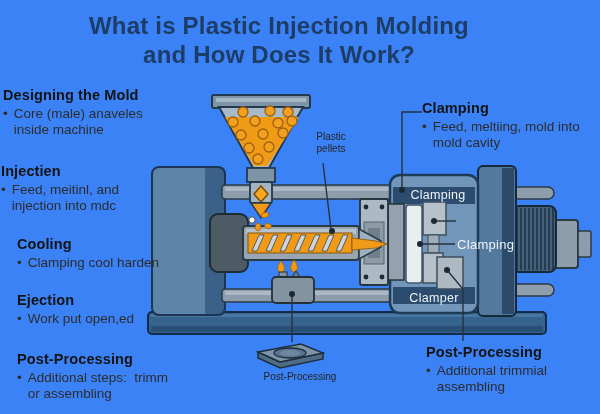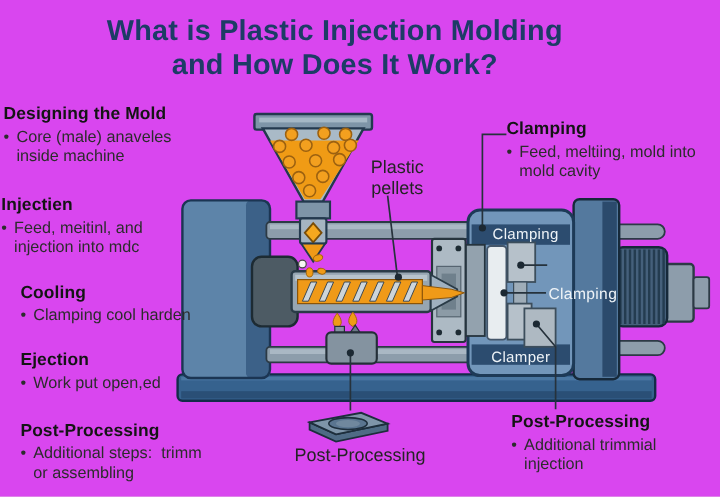--- a/index.html
+++ b/index.html
@@ -1,30 +1,30 @@
 <!DOCTYPE html>
 <html><head>
 <meta charset="utf-8">
 <style>
   html,body{margin:0;padding:0;background:#e8e7e0;}
   .stage{
     position:relative;width:600px;height:414px;overflow:hidden;
-    background:#d946ef;
+    background:#3b82f6;
     font-family:"Liberation Sans", sans-serif;
   }
   .title{
     position:absolute;top:12px;left:0;width:558px;text-align:center;
     font-weight:700;font-size:24px;line-height:1.2;color:#1d3c66;letter-spacing:.2px;
   }
   .section{position:absolute;}
   .h{font-weight:700;font-size:14.5px;color:#141414;letter-spacing:.1px;margin:0 0 3px 0;}
   .bl{display:flex;gap:6px;font-size:13.5px;color:#2c2c2c;line-height:1.22;}
   .bl .d{flex:0 0 auto;}
   .bl span{white-space:pre-wrap;}
-  .lbl{position:absolute;font-size:15px;color:#242424;line-height:1.2;}
+  .lbl{position:absolute;font-size:10px;color:#242424;line-height:1.2;}
   .lbl.white{color:#eef3f7;font-size:12.5px;letter-spacing:.3px;}
   svg{position:absolute;top:0;left:0;}
 </style>
 </head>
 <body>
 
 <div class="stage">
 
   <svg width="600" height="414" viewBox="0 0 600 414">
 
@@ -223,21 +223,21 @@
     <div class="bl">
       <span class="d">•</span>
       <span>Feed, meltiing, mold into mold cavity</span>
     </div>
   </div>
 
   <div class="section" style="left:426px;top:344px;width:160px;">
     <div class="h">Post-Processing</div>
     <div class="bl">
       <span class="d">•</span>
-      <span>Additional trimmial injection</span>
+      <span>Additional trimmial assembling</span>
     </div>
   </div>
 
   <div class="lbl" style="left:303px;top:131px;width:56px;text-align:center;">Plastic pellets</div>
   <div class="lbl white" style="left:400px;top:188px;width:76px;text-align:center;">Clamping</div>
   <div class="lbl white" style="left:457px;top:237px;font-size:13px;white-space:nowrap;">Clamping</div>
   <div class="lbl white" style="left:398px;top:291px;width:72px;text-align:center;">Clamper</div>
   <div class="lbl" style="left:238px;top:371px;width:124px;text-align:center;">Post-Processing</div>
 
 </div>

